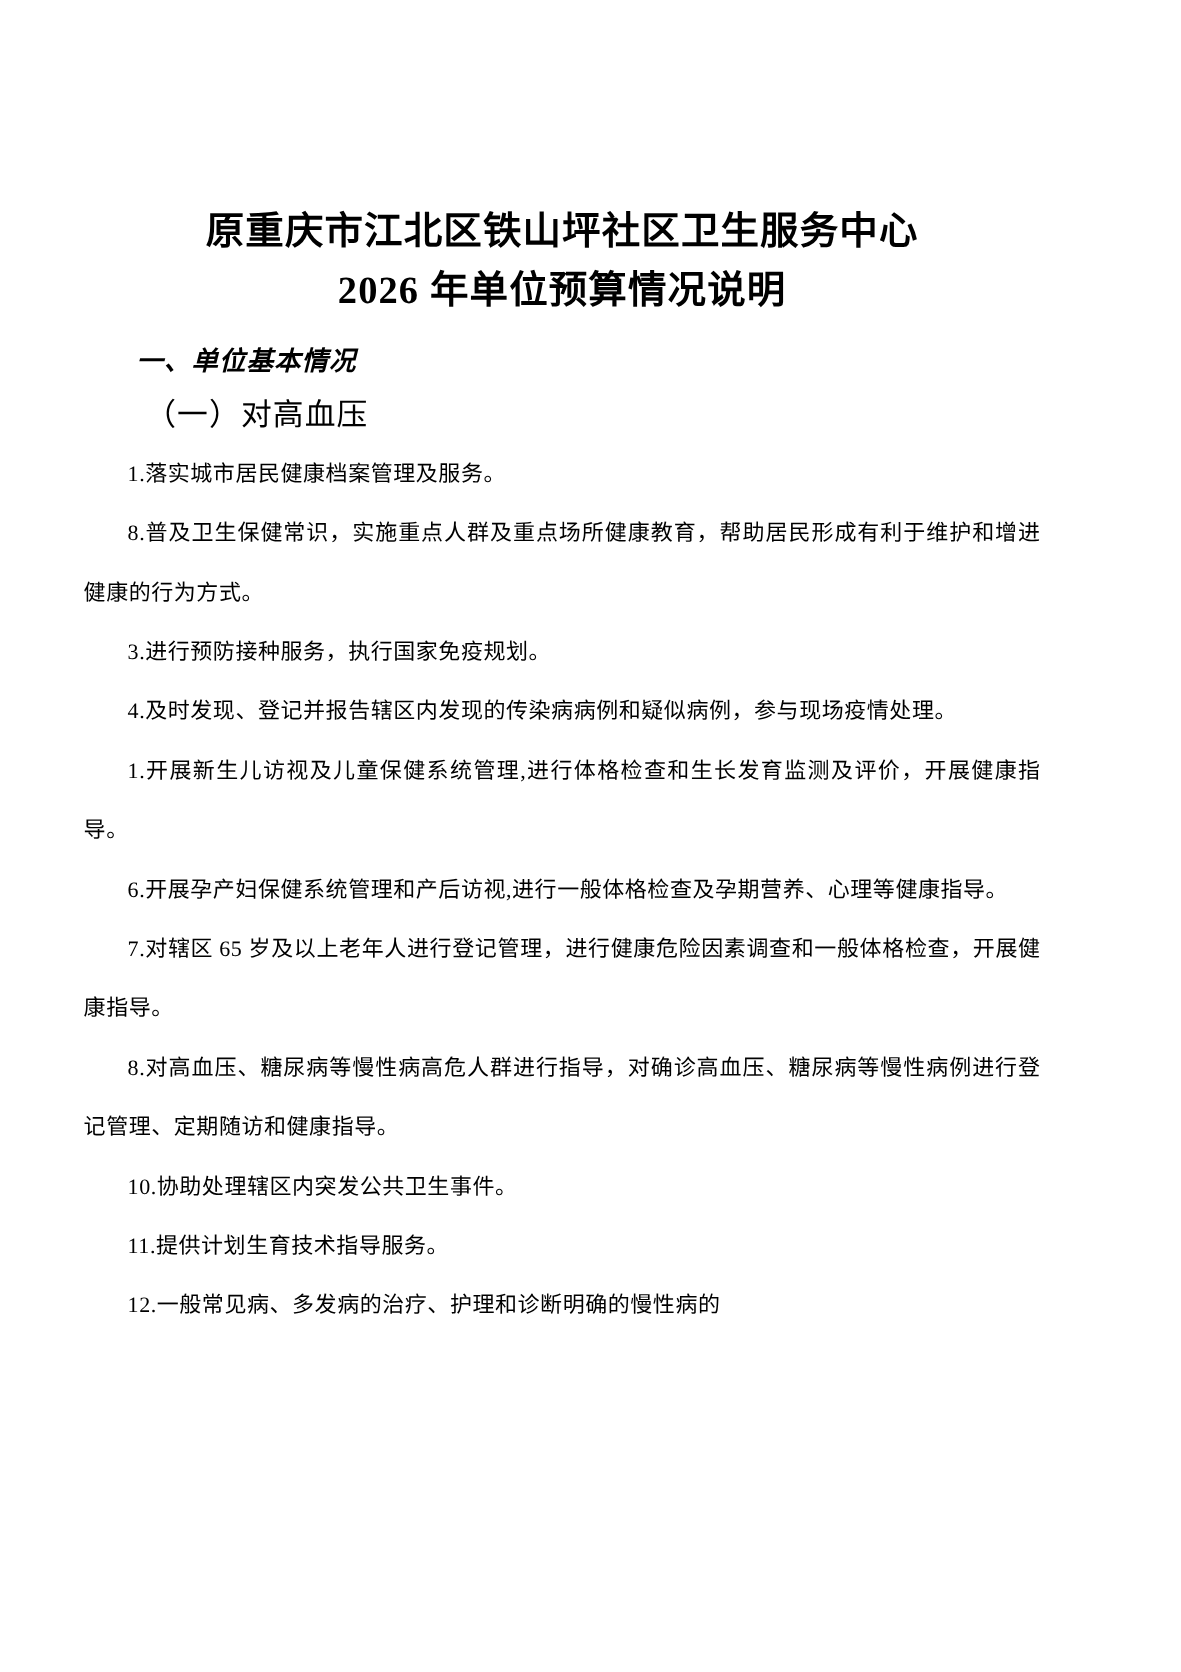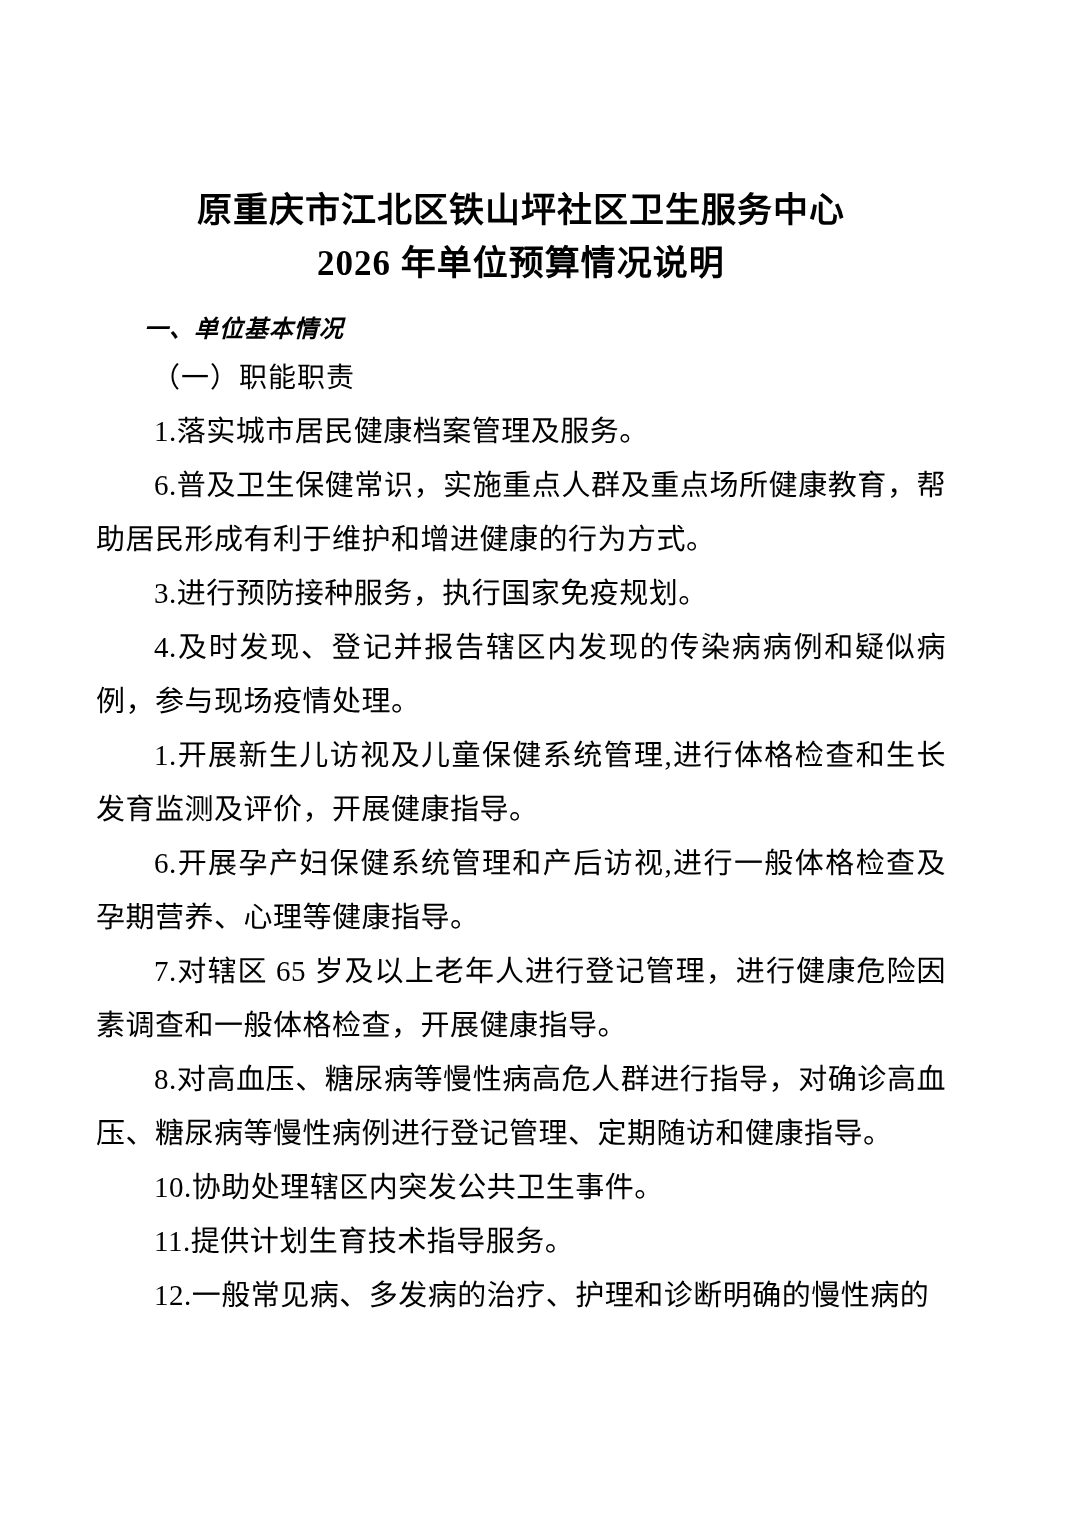--- a/index.html
+++ b/index.html
@@ -8,21 +8,21 @@
     background: #ffffff;
   }
   .page {
     position: relative;
     width: 1074px;
     height: 1520px;
     margin: 0 auto;
     background: #ffffff;
     color: #000000;
     box-sizing: border-box;
-    padding: 184px 128px 0 96px;
+    padding: 184px 128px 0 76px;
     overflow: hidden;
   }
   .doc-title {
     margin: 0;
     text-align: center;
     font-family: "Liberation Serif", "DejaVu Serif", serif;
     font-weight: 700;
     font-size: 35px;
     line-height: 53px;
     letter-spacing: 1px;
@@ -46,43 +46,43 @@
     font-weight: 400;
     font-size: 28px;
     line-height: 52px;
     text-indent: 2em;
     letter-spacing: 1px;
   }
   .body-para {
     margin: 0;
     font-family: "Liberation Serif", "DejaVu Serif", serif;
     font-weight: 400;
-    font-size: 29px;
+    font-size: 20px;
     line-height: 54px;
     text-align: justify;
     text-indent: 2em;
     letter-spacing: 0.5px;
   }
 </style>
 </head>
 <body>
 
 <div class="page">
 
   <h1 class="doc-title">
     <span class="title-line">原重庆市江北区铁山坪社区卫生服务中心</span>
     <span class="title-line">2026 年单位预算情况说明</span>
   </h1>
 
   <h2 class="section-heading">一、单位基本情况</h2>
 
-  <h3 class="subsection-heading">（一）职能职责</h3>
+  <h3 class="subsection-heading">（一）对高血压</h3>
 
   <p class="body-para">1.落实城市居民健康档案管理及服务。</p>
-  <p class="body-para">6.普及卫生保健常识，实施重点人群及重点场所健康教育，帮助居民形成有利于维护和增进健康的行为方式。</p>
+  <p class="body-para">8.普及卫生保健常识，实施重点人群及重点场所健康教育，帮助居民形成有利于维护和增进健康的行为方式。</p>
   <p class="body-para">3.进行预防接种服务，执行国家免疫规划。</p>
   <p class="body-para">4.及时发现、登记并报告辖区内发现的传染病病例和疑似病例，参与现场疫情处理。</p>
   <p class="body-para">1.开展新生儿访视及儿童保健系统管理,进行体格检查和生长发育监测及评价，开展健康指导。</p>
   <p class="body-para">6.开展孕产妇保健系统管理和产后访视,进行一般体格检查及孕期营养、心理等健康指导。</p>
   <p class="body-para">7.对辖区 65 岁及以上老年人进行登记管理，进行健康危险因素调查和一般体格检查，开展健康指导。</p>
   <p class="body-para">8.对高血压、糖尿病等慢性病高危人群进行指导，对确诊高血压、糖尿病等慢性病例进行登记管理、定期随访和健康指导。</p>
   <p class="body-para">10.协助处理辖区内突发公共卫生事件。</p>
   <p class="body-para">11.提供计划生育技术指导服务。</p>
   <p class="body-para">12.一般常见病、多发病的治疗、护理和诊断明确的慢性病的</p>
 

